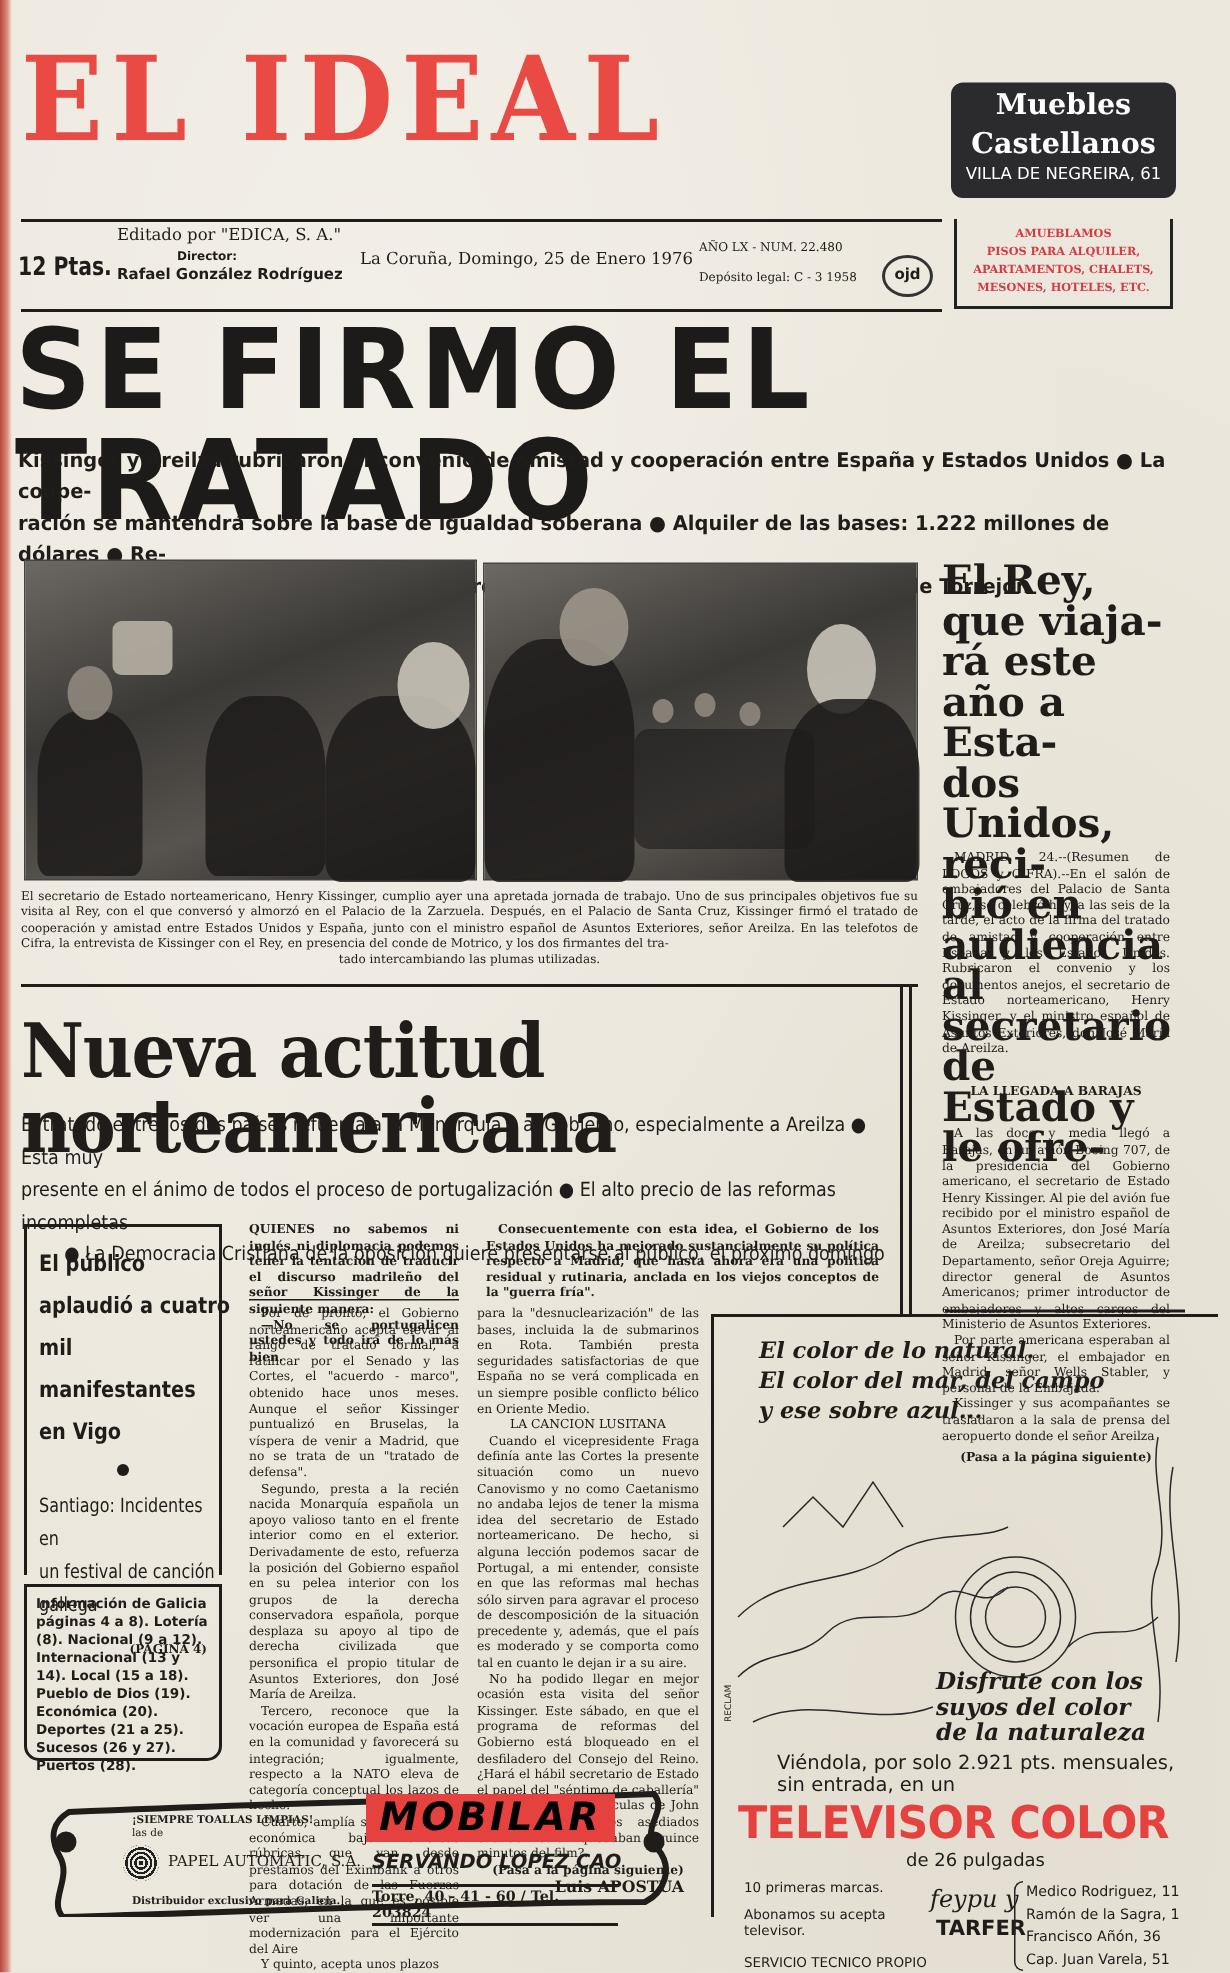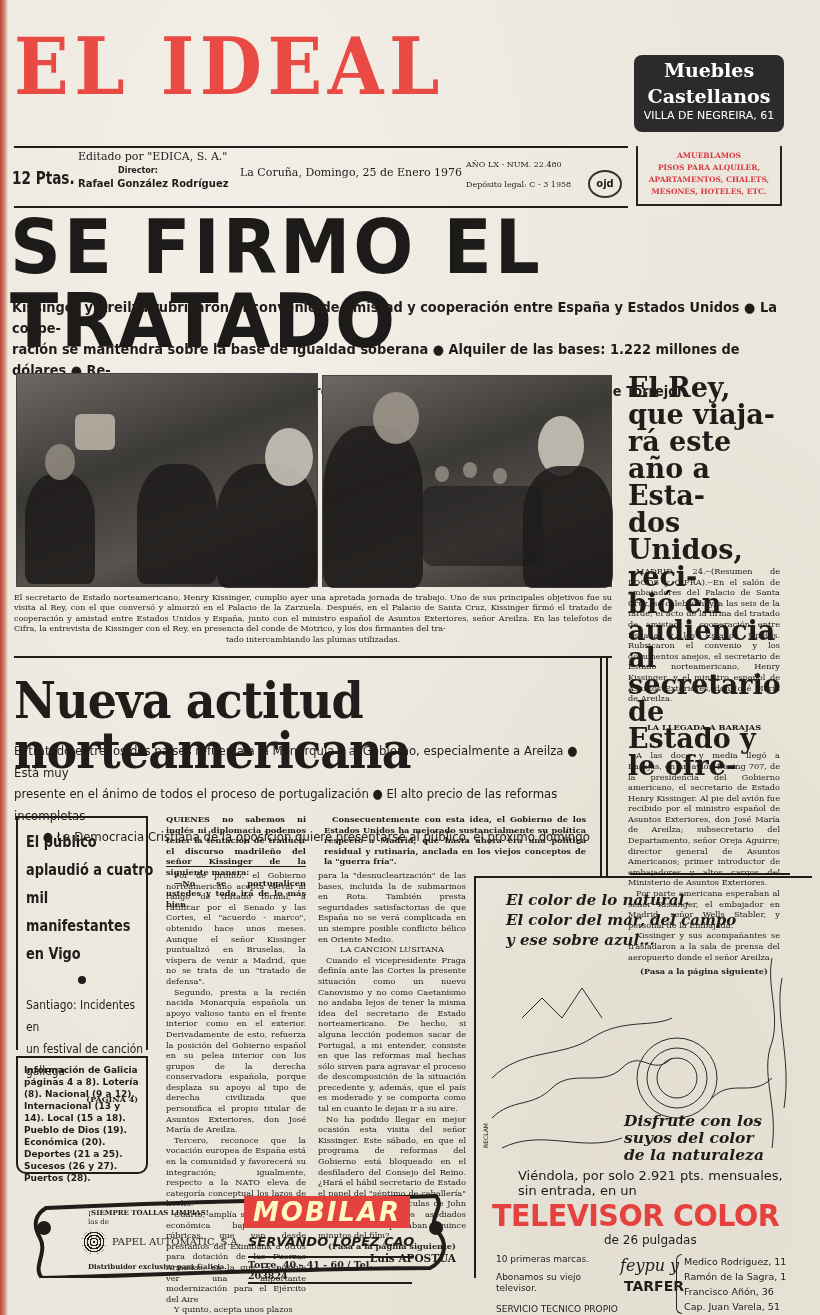--- a/index.html
+++ b/index.html
@@ -61,21 +61,21 @@
 .tv1{left:30px;top:12px;font-family:"DejaVu Serif",serif;font-weight:bold;font-style:italic;font-size:15px;line-height:20px}
 .tv2{left:148px;top:234px;font-family:"DejaVu Serif",serif;font-weight:bold;font-style:italic;font-size:15.5px;line-height:17px}
 .tv3{left:42px;top:290px;font-family:"DejaVu Sans",sans-serif;font-size:13px;line-height:15px}
 .tv4{left:16px;top:320px;font-family:"DejaVu Sans",sans-serif;font-weight:bold;font-size:30px;color:#e5413f;letter-spacing:-.5px;transform:scaleX(.95);transform-origin:left}
 .tv5{left:128px;top:355px;font-family:"DejaVu Sans",sans-serif;font-size:12px}
 .tvsmall{font-family:"DejaVu Sans",sans-serif;font-size:9px;line-height:11px}
 .reclam{left:6px;top:270px;font-family:"DejaVu Sans",sans-serif;font-size:6px;transform:rotate(-90deg);transform-origin:left top}
 .brace{left:200px;top:376px;width:6px;height:60px;border:1px solid #222;border-right:none;border-radius:8px 0 0 8px}
 
 .mob{left:26px;top:1188px;width:430px;height:90px}
-.mobred{left:218px;top:8px;width:166px;height:32px;background:#e5413f;color:#fef9c3;font-family:"DejaVu Sans",sans-serif;font-weight:bold;font-style:italic;font-size:26px;text-align:center;letter-spacing:2px;line-height:32px}
+.mobred{left:218px;top:8px;width:166px;height:32px;background:#e5413f;color:#000000;font-family:"DejaVu Sans",sans-serif;font-weight:bold;font-style:italic;font-size:26px;text-align:center;letter-spacing:2px;line-height:32px}
 </style>
 </head>
 <body>
 
 <div class="page">
   <div class="edge"></div>
 
   <div class="abs mast-title">EL IDEAL</div>
 
   <div class="abs muebles">
@@ -227,21 +227,21 @@
       <div>de la naturaleza</div>
     </div>
     <div class="abs reclam">RECLAM</div>
     <div class="abs tv3">
       <div>Viéndola, por solo 2.921 pts. mensuales,</div>
       <div>sin entrada, en un</div>
     </div>
     <div class="abs tv4">TELEVISOR COLOR</div>
     <div class="abs tv5">de 26 pulgadas</div>
     <div class="abs tvsmall" style="left:20px;top:376px">10 primeras marcas.</div>
-    <div class="abs tvsmall" style="left:20px;top:394px">Abonamos su viejo</div>
+    <div class="abs tvsmall" style="left:20px;top:394px">Abonamos su acepta</div>
     <div class="abs tvsmall" style="left:20px;top:405px">televisor.</div>
     <div class="abs tvsmall" style="left:20px;top:426px">SERVICIO TECNICO PROPIO</div>
     <div class="abs" style="left:144px;top:378px;font-family:'DejaVu Serif',serif;font-style:italic;font-size:16px">feypu y</div>
     <div class="abs" style="left:148px;top:400px;font-family:'DejaVu Sans',sans-serif;font-weight:bold;font-size:14px">TARFER</div>
     <div class="abs brace"></div>
     <div class="abs tvsmall" style="left:208px;top:376px;line-height:15px;font-size:9.5px">
       <div>Medico Rodriguez, 11</div>
       <div>Ramón de la Sagra, 1</div>
       <div>Francisco Añón, 36</div>
       <div>Cap. Juan Varela, 51</div>

